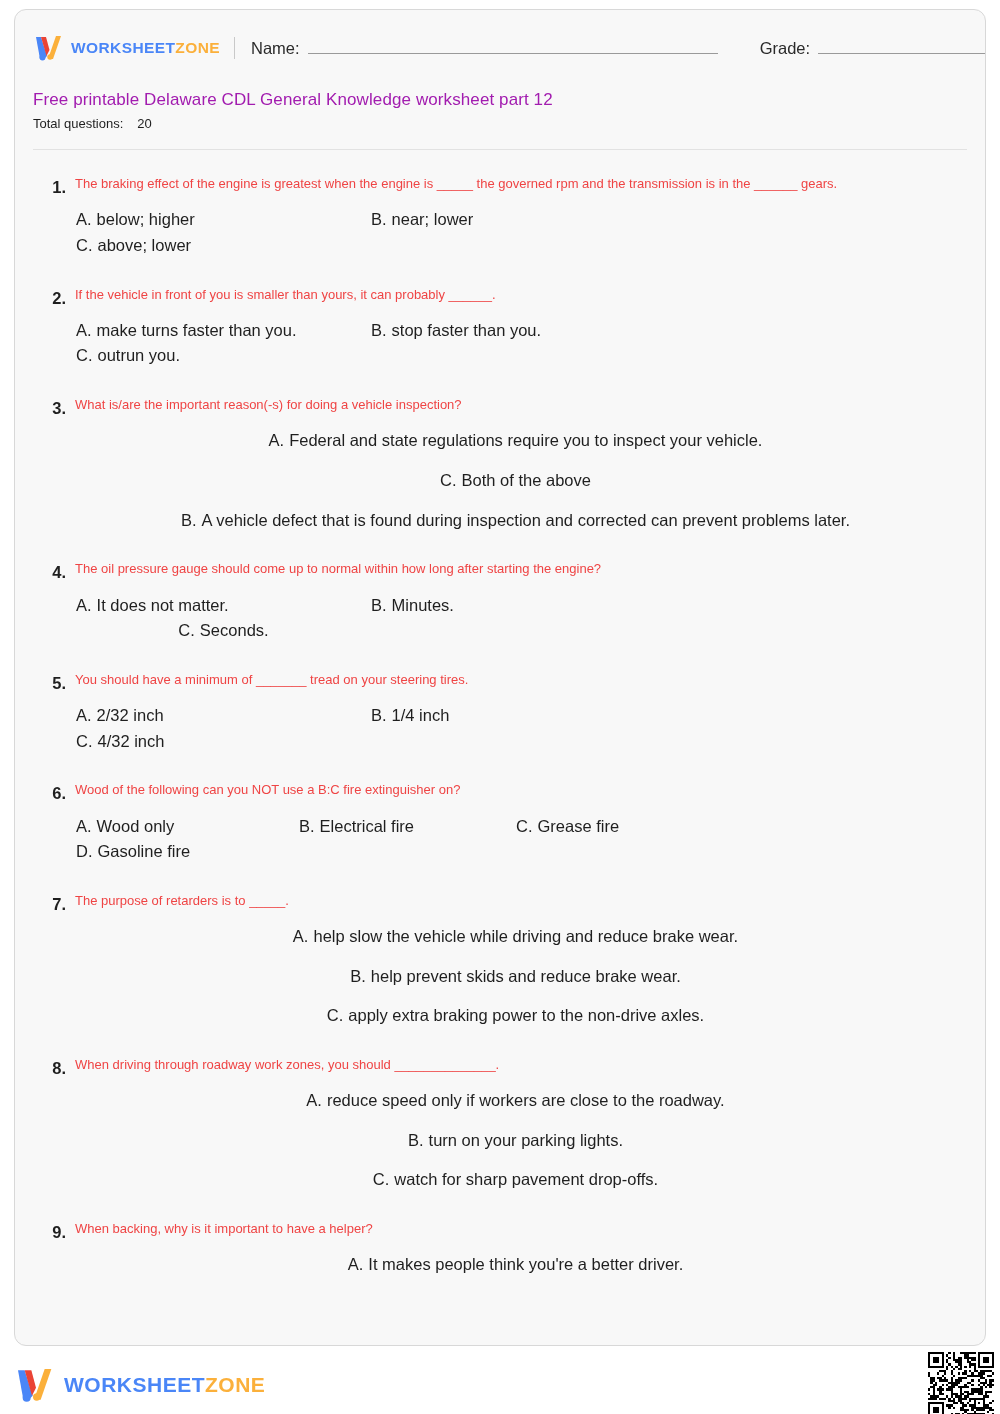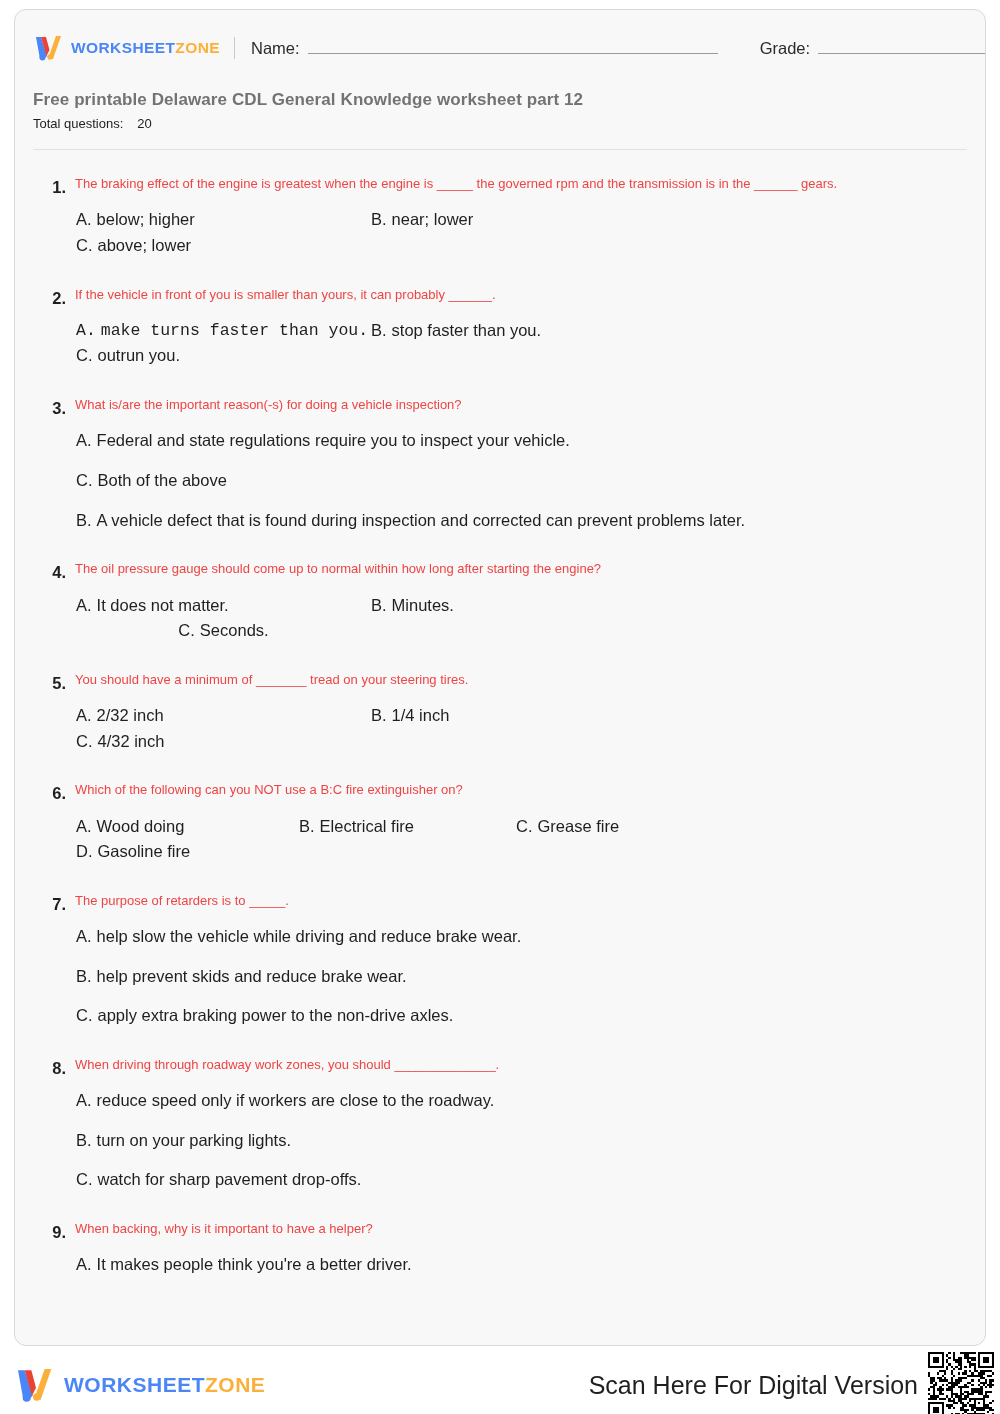--- a/index.html
+++ b/index.html
@@ -90,22 +90,22 @@
     margin-left: 8px;
   }
   .rule-name { width: 410px; }
   .rule-grade { width: 225px; }
 
   .field-grade { margin-left: 42px; }
 
   .sheet-title {
     margin-top: 22px;
     font-size: 17px;
-    font-weight: 700;
-    color: #737373;
+    font-weight: 400;
+    color: #a21caf;
     letter-spacing: 0.1px;
   }
 
   .sheet-total {
     margin-top: 6px;
     font-size: 13px;
     color: #1f1f1f;
   }
   .sheet-total .total-count { margin-left: 14px; }
 
@@ -153,21 +153,21 @@
     display: flex;
     flex-wrap: wrap;
   }
   .options.stacked { display: block; }
 
   .option {
     font-size: 16.5px;
     color: #1f1f1f;
     line-height: 1.55;
   }
-  .options.stacked .option { margin-bottom: 14px; }
+  .options.stacked .option { margin-bottom: 14px; text-align: center; }
   .options.stacked .option:last-child { margin-bottom: 0; }
 
   .opt-letter { margin-right: 5px; }
 
   
   .footer {
     position: absolute;
     left: 0;
     top: 1356px;
     width: 1000px;
@@ -257,21 +257,21 @@
             <div class="option" style="width: 295px;"><span class="opt-letter">B.</span><span>near; lower</span></div>
             <div class="option" style="width: 295px;"><span class="opt-letter">C.</span><span>above; lower</span></div>
           </div>
         </div>
         <div class="question">
           <div class="q-head">
             <div class="q-num">2.</div>
             <div class="q-text">If the vehicle in front of you is smaller than yours, it can probably ______.</div>
           </div>
           <div class="options">
-            <div class="option" style="width: 295px; font-family: Liberation Mono, monospace;"><span class="opt-letter">A.</span><span>make turns faster than you.</span></div>
+            <div class="option" style="width: 295px;"><span class="opt-letter">A.</span><span>make turns faster than you.</span></div>
             <div class="option" style="width: 295px;"><span class="opt-letter">B.</span><span>stop faster than you.</span></div>
             <div class="option" style="width: 295px;"><span class="opt-letter">C.</span><span>outrun you.</span></div>
           </div>
         </div>
         <div class="question">
           <div class="q-head">
             <div class="q-num">3.</div>
             <div class="q-text">What is/are the important reason(-s) for doing a vehicle inspection?</div>
           </div>
           <div class="options stacked">
@@ -298,24 +298,24 @@
           </div>
           <div class="options">
             <div class="option" style="width: 295px;"><span class="opt-letter">A.</span><span>2/32 inch</span></div>
             <div class="option" style="width: 295px;"><span class="opt-letter">B.</span><span>1/4 inch</span></div>
             <div class="option" style="width: 295px;"><span class="opt-letter">C.</span><span>4/32 inch</span></div>
           </div>
         </div>
         <div class="question">
           <div class="q-head">
             <div class="q-num">6.</div>
-            <div class="q-text">Which of the following can you NOT use a B:C fire extinguisher on?</div>
+            <div class="q-text">Wood of the following can you NOT use a B:C fire extinguisher on?</div>
           </div>
           <div class="options">
-            <div class="option" style="width: 223px;"><span class="opt-letter">A.</span><span>Wood doing</span></div>
+            <div class="option" style="width: 223px;"><span class="opt-letter">A.</span><span>Wood only</span></div>
             <div class="option" style="width: 217px;"><span class="opt-letter">B.</span><span>Electrical fire</span></div>
             <div class="option" style="width: 230px;"><span class="opt-letter">C.</span><span>Grease fire</span></div>
             <div class="option" style="width: 215px;"><span class="opt-letter">D.</span><span>Gasoline fire</span></div>
           </div>
         </div>
         <div class="question">
           <div class="q-head">
             <div class="q-num">7.</div>
             <div class="q-text">The purpose of retarders is to _____.</div>
           </div>
@@ -357,21 +357,20 @@
         <path d="M16 6 L26 6 L33 32 L27 44 Z" fill="#ea4335"></path>
         <path d="M46 4 L56 4 L40 50 L30 50 Z" fill="#fbb03b"></path>
         <circle cx="19" cy="47" r="6" fill="#4a86f7"></circle>
         <circle cx="34" cy="46" r="5.5" fill="#fbb03b"></circle>
       </svg>
       <span class="logo-text"><span class="ws">WORKSHEET</span><span class="zn">ZONE</span></span>
     </div>
 
     <div class="footer-spacer"></div>
 
-    <div class="scan-text">Scan Here For Digital Version</div>
 
     <svg class="qr" viewBox="0 0 29 29" shape-rendering="crispEdges">
       <rect width="29" height="29" fill="#ffffff"></rect>
       <g fill="#000000" id="qr-cells">
           <rect x="0" y="0" width="1" height="1"></rect>
           <rect x="1" y="0" width="1" height="1"></rect>
           <rect x="2" y="0" width="1" height="1"></rect>
           <rect x="3" y="0" width="1" height="1"></rect>
           <rect x="4" y="0" width="1" height="1"></rect>
           <rect x="5" y="0" width="1" height="1"></rect>

